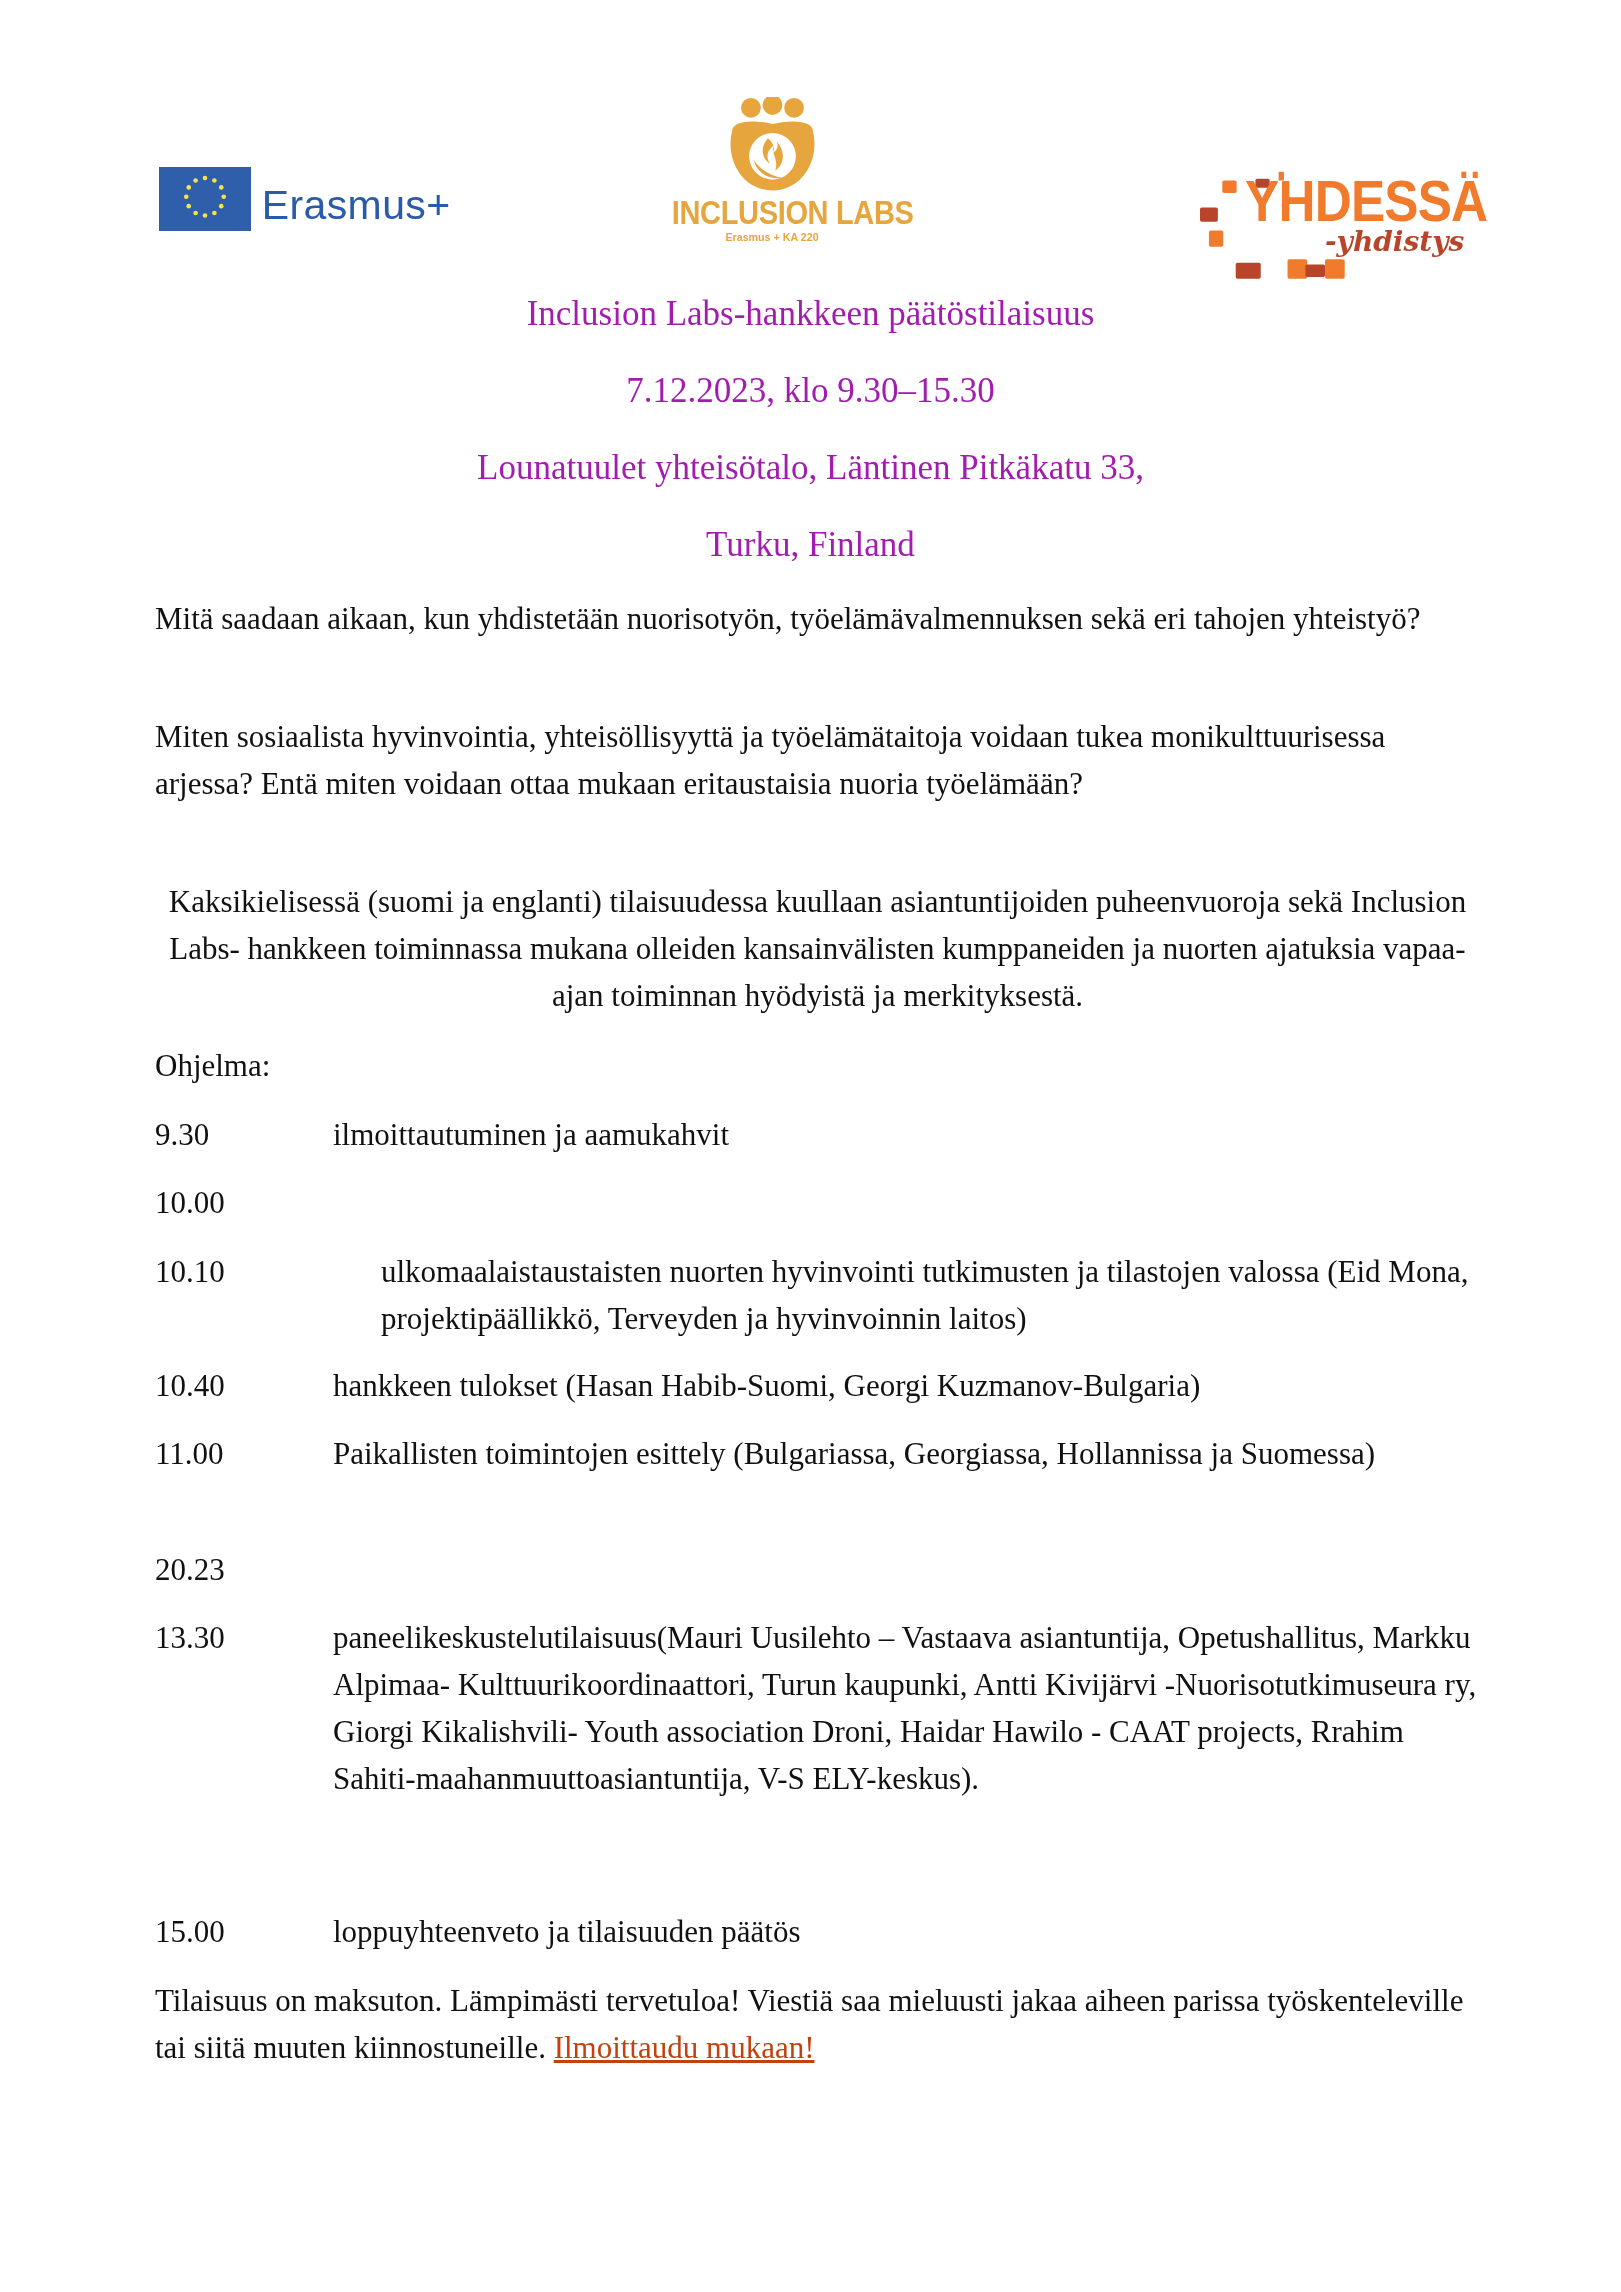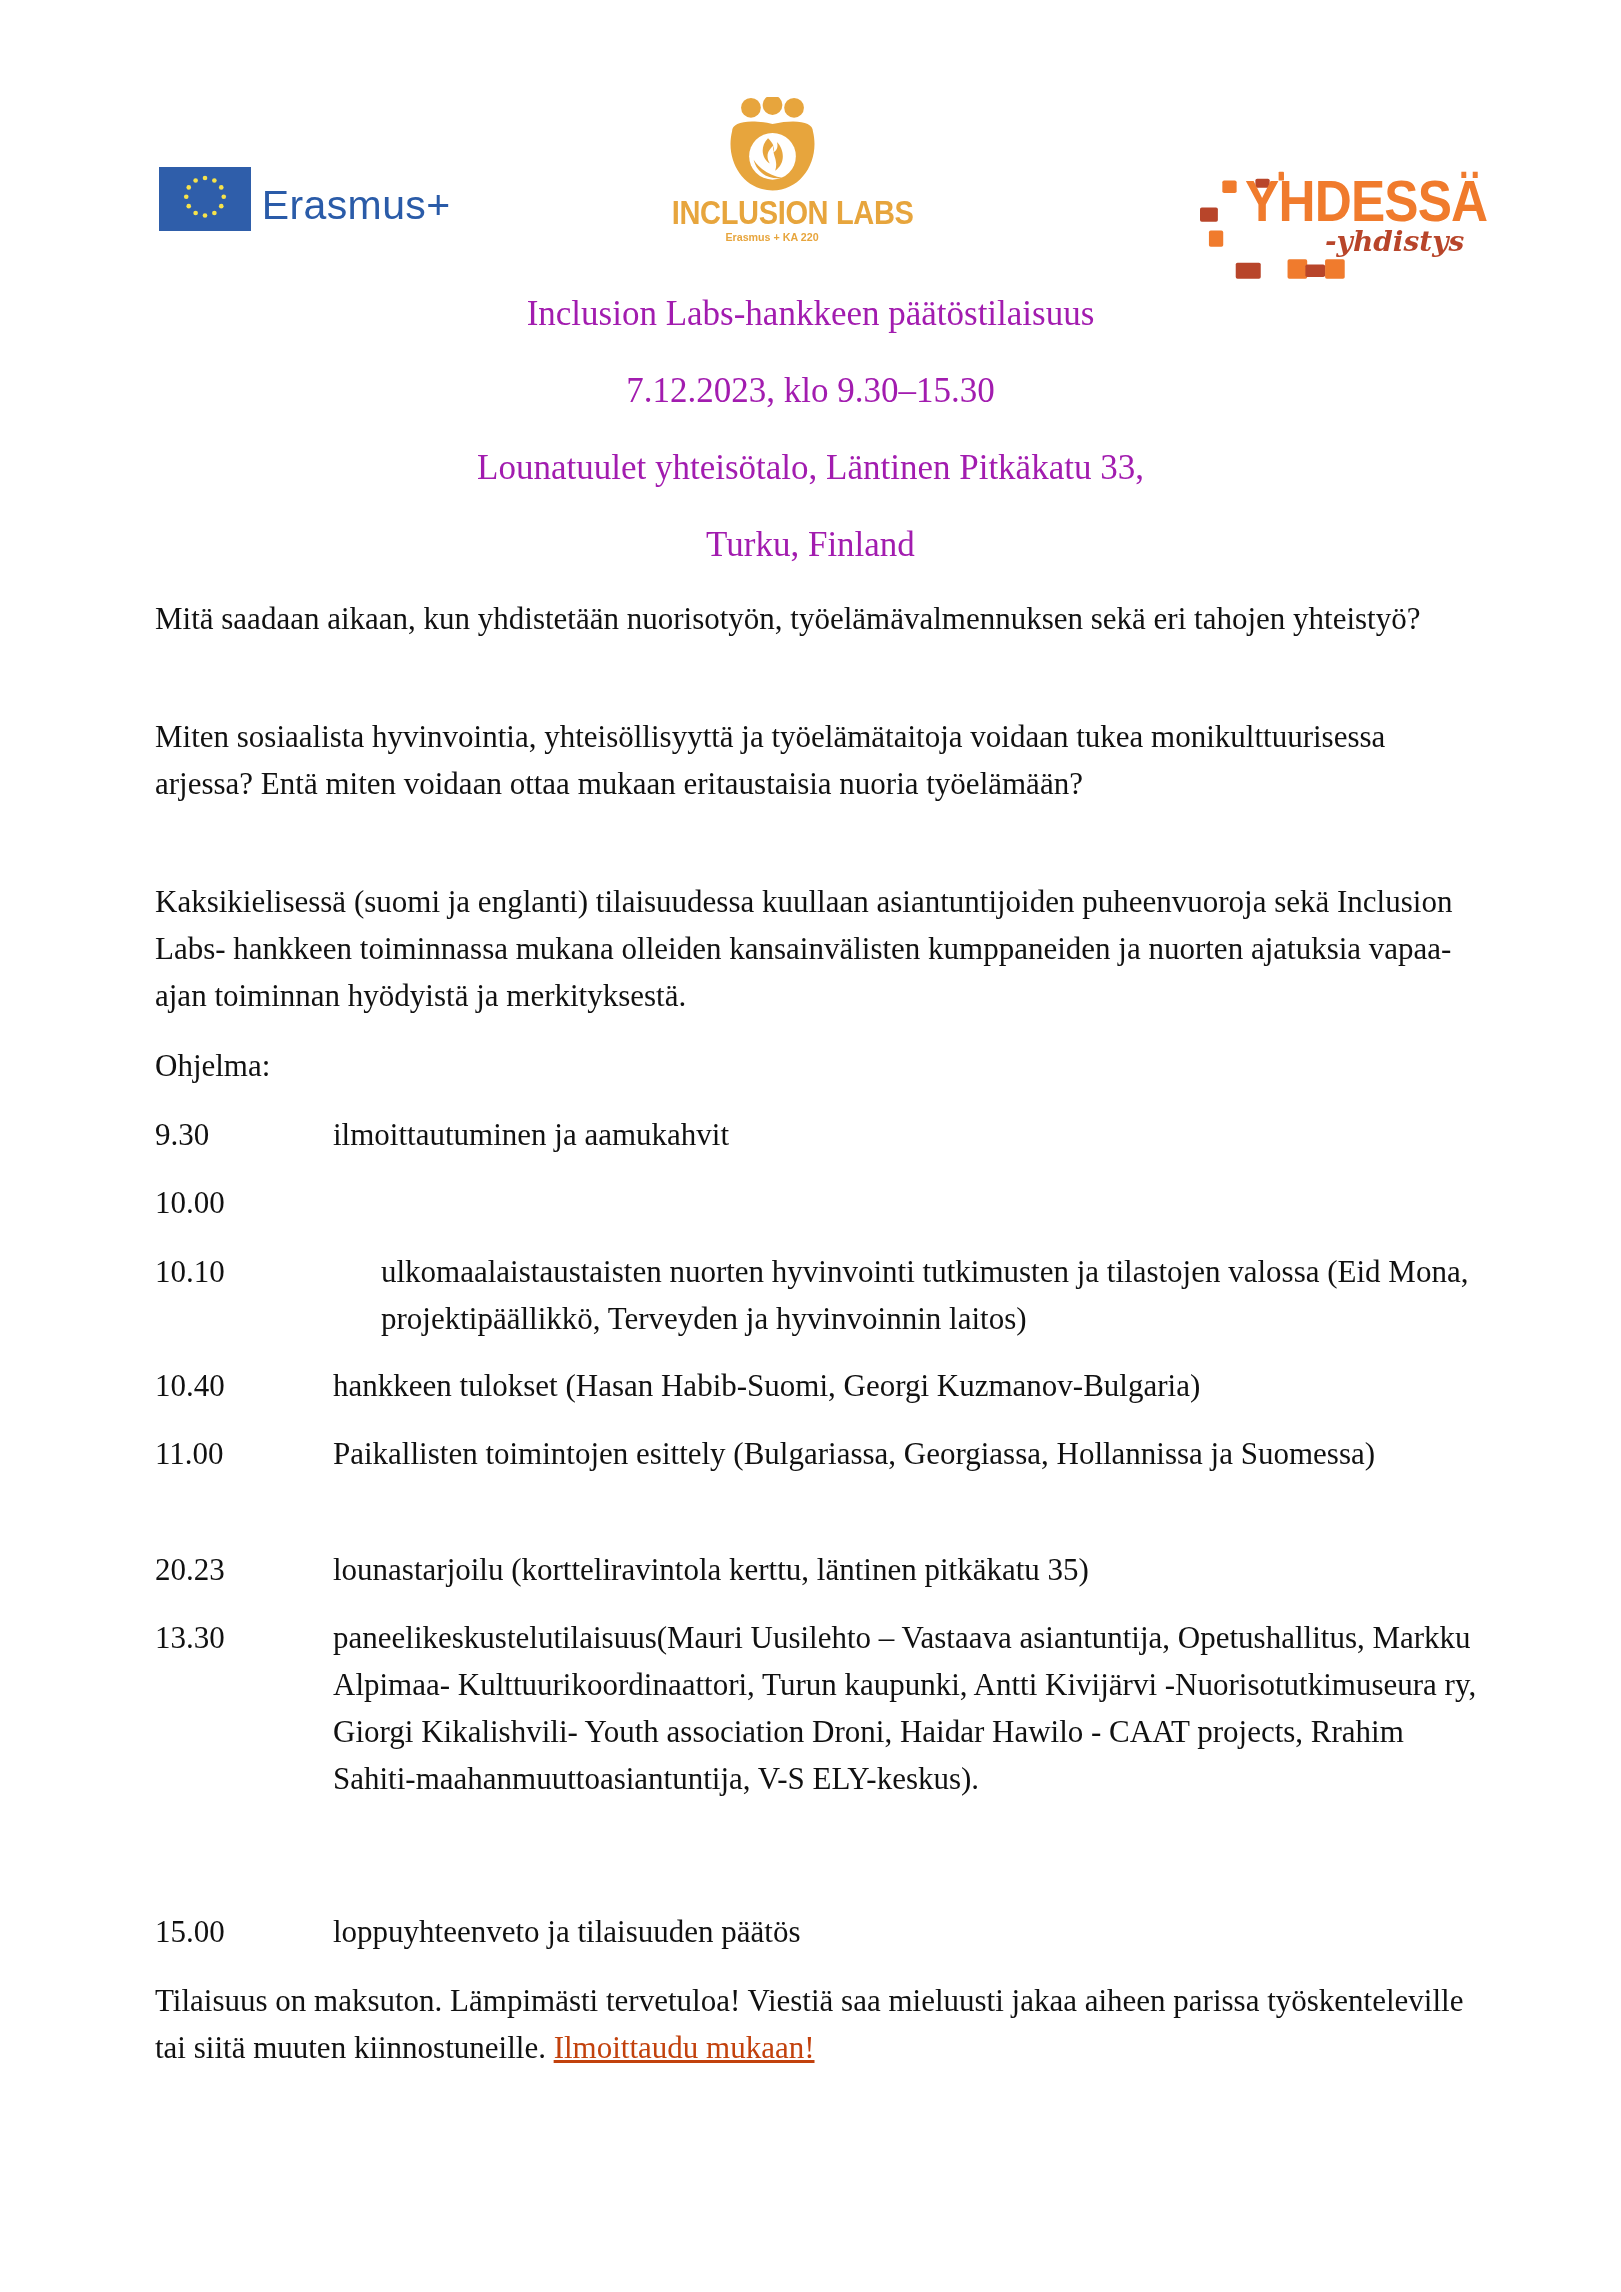--- a/index.html
+++ b/index.html
@@ -94,21 +94,21 @@
 <div class="center-line" style="top:371px;">7.12.2023, klo 9.30–15.30</div>
 <div class="center-line" style="top:448px;">Lounatuulet yhteisötalo, Läntinen Pitkäkatu 33,</div>
 <div class="center-line" style="top:525px;">Turku, Finland</div>
 
 <div class="para" style="top:595px;">
   <p>Mitä saadaan aikaan, kun yhdistetään nuorisotyön, työelämävalmennuksen sekä eri tahojen yhteistyö?</p>
 </div>
 <div class="para" style="top:713px;">
   <p>Miten sosiaalista hyvinvointia, yhteisöllisyyttä ja työelämätaitoja voidaan tukea monikulttuurisessa arjessa? Entä miten voidaan ottaa mukaan eritaustaisia nuoria työelämään?</p>
 </div>
-<div class="para" style="top:878px;">
+<div class="para" style="top:878px;text-align:center;">
   <p>Kaksikielisessä (suomi ja englanti) tilaisuudessa kuullaan asiantuntijoiden puheenvuoroja sekä Inclusion Labs- hankkeen toiminnassa mukana olleiden kansainvälisten kumppaneiden ja nuorten ajatuksia vapaa-ajan toiminnan hyödyistä ja merkityksestä.</p>
 </div>
 
 <div class="para" style="top:1042px;">
   <p>Ohjelma:</p>
 </div>
 
 <div class="prog-row" style="top:1111px;">
   <span class="prog-time">9.30</span>
   <span class="prog-desc">ilmoittautuminen ja aamukahvit</span>
@@ -123,21 +123,20 @@
 <div class="prog-row" style="top:1362px;">
   <span class="prog-time">10.40</span>
   <span class="prog-desc">hankkeen tulokset (Hasan Habib-Suomi, Georgi Kuzmanov-Bulgaria)</span>
 </div>
 <div class="prog-row" style="top:1430px;">
   <span class="prog-time">11.00</span>
   <span class="prog-desc">Paikallisten toimintojen esittely (Bulgariassa, Georgiassa, Hollannissa ja Suomessa)</span>
 </div>
 <div class="prog-row" style="top:1546px;">
   <span class="prog-time">20.23</span>
-  <span class="prog-desc">lounastarjoilu (kortteliravintola kerttu, läntinen pitkäkatu 35)</span>
 </div>
 <div class="prog-row" style="top:1614px;">
   <span class="prog-time">13.30</span>
   <span class="prog-desc">paneelikeskustelutilaisuus(Mauri Uusilehto – Vastaava asiantuntija, Opetushallitus, Markku Alpimaa- Kulttuurikoordinaattori, Turun kaupunki, Antti Kivijärvi -Nuorisotutkimuseura ry, Giorgi Kikalishvili- Youth association Droni, Haidar Hawilo - CAAT projects, Rrahim Sahiti-maahanmuuttoasiantuntija, V-S ELY-keskus).</span>
 </div>
 <div class="prog-row" style="top:1908px;">
   <span class="prog-time">15.00</span>
   <span class="prog-desc">loppuyhteenveto ja tilaisuuden päätös</span>
 </div>
 

